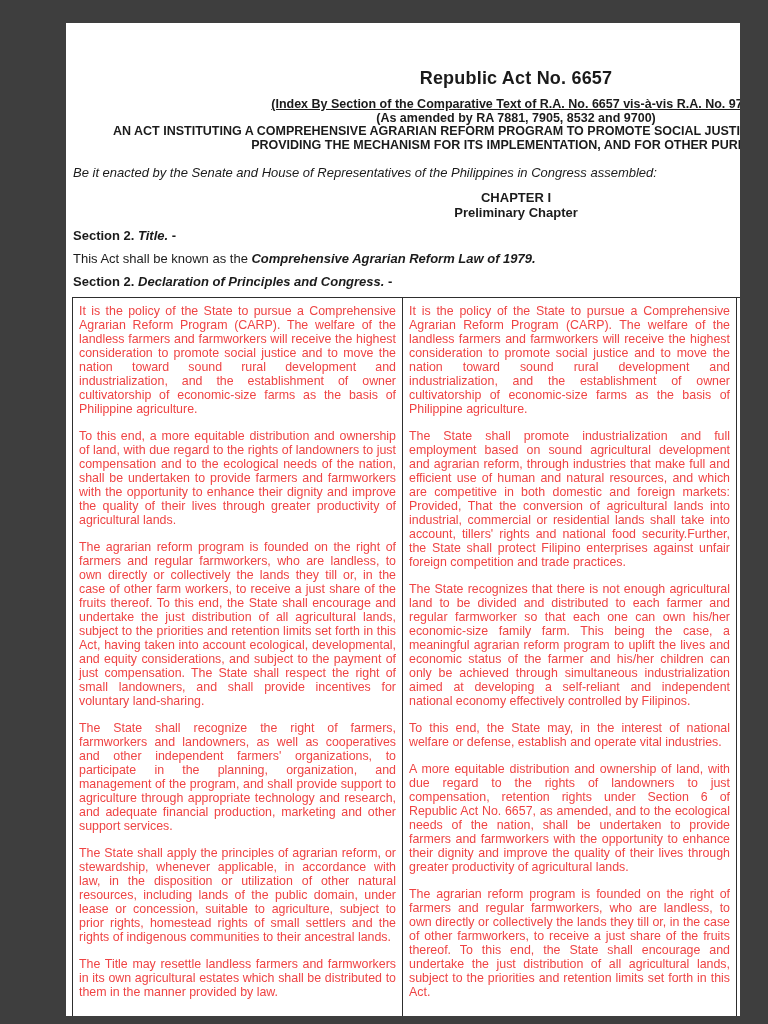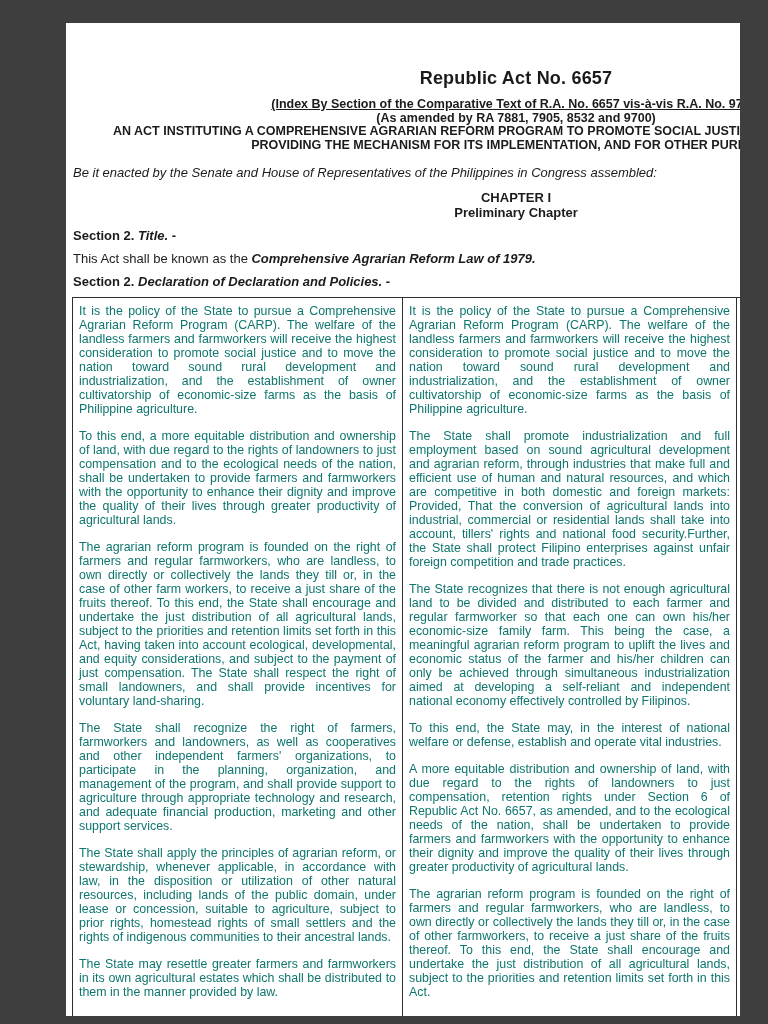--- a/index.html
+++ b/index.html
@@ -74,21 +74,21 @@
     height: 745px;
   }
   .compare td.c1 { width: 330px; }
   .compare td.c2 { width: 334px; }
   .compare td.c3 { width: 334px; }
 
   .cell-par {
     font-size: 12.4px;
     line-height: 14px;
     text-align: justify;
-    color: #0f766e;
+    color: #ef4444;
     margin: 6px 0 13px 0;
   }
   .cell-par.italic { }
 </style>
 </head>
 <body>
 
 <div class="viewport">
   <div class="page">
     <div class="doc">
@@ -110,33 +110,33 @@
 
       <p class="section-line">
         <span class="b">Section 2. </span><span class="bi">Title. </span><span class="b">-</span>
       </p>
 
       <p class="section-line">
         <span>This Act shall be known as the </span><span class="bi">Comprehensive Agrarian Reform Law of 1979.</span>
       </p>
 
       <p class="section-line">
-        <span class="b">Section 2. </span><span class="bi">Declaration of Declaration and Policies. </span><span class="b">-</span>
+        <span class="b">Section 2. </span><span class="bi">Declaration of Principles and Congress. </span><span class="b">-</span>
       </p>
 
       <table class="compare">
         <tbody>
             <tr>
           <td class="c1">
                 <p class="cell-par">It is the policy of the State to pursue a Comprehensive Agrarian Reform Program (CARP). The welfare of the landless farmers and farmworkers will receive the highest consideration to promote social justice and to move the nation toward sound rural development and industrialization, and the establishment of owner cultivatorship of economic-size farms as the basis of Philippine agriculture.</p>
                 <p class="cell-par">To this end, a more equitable distribution and ownership of land, with due regard to the rights of landowners to just compensation and to the ecological needs of the nation, shall be undertaken to provide farmers and farmworkers with the opportunity to enhance their dignity and improve the quality of their lives through greater productivity of agricultural lands.</p>
                 <p class="cell-par">The agrarian reform program is founded on the right of farmers and regular farmworkers, who are landless, to own directly or collectively the lands they till or, in the case of other farm workers, to receive a just share of the fruits thereof. To this end, the State shall encourage and undertake the just distribution of all agricultural lands, subject to the priorities and retention limits set forth in this Act, having taken into account ecological, developmental, and equity considerations, and subject to the payment of just compensation. The State shall respect the right of small landowners, and shall provide incentives for voluntary land-sharing.</p>
                 <p class="cell-par">The State shall recognize the right of farmers, farmworkers and landowners, as well as cooperatives and other independent farmers' organizations, to participate in the planning, organization, and management of the program, and shall provide support to agriculture through appropriate technology and research, and adequate financial production, marketing and other support services.</p>
                 <p class="cell-par">The State shall apply the principles of agrarian reform, or stewardship, whenever applicable, in accordance with law, in the disposition or utilization of other natural resources, including lands of the public domain, under lease or concession, suitable to agriculture, subject to prior rights, homestead rights of small settlers and the rights of indigenous communities to their ancestral lands.</p>
-                <p class="cell-par">The State may resettle greater farmers and farmworkers in its own agricultural estates which shall be distributed to them in the manner provided by law.</p>
+                <p class="cell-par">The Title may resettle landless farmers and farmworkers in its own agricultural estates which shall be distributed to them in the manner provided by law.</p>
               </td>
           <td class="c2">
                 <p class="cell-par">It is the policy of the State to pursue a Comprehensive Agrarian Reform Program (CARP). The welfare of the landless farmers and farmworkers will receive the highest consideration to promote social justice and to move the nation toward sound rural development and industrialization, and the establishment of owner cultivatorship of economic-size farms as the basis of Philippine agriculture.</p>
                 <p class="cell-par italic">The State shall promote industrialization and full employment based on sound agricultural development and agrarian reform, through industries that make full and efficient use of human and natural resources, and which are competitive in both domestic and foreign markets: Provided, That the conversion of agricultural lands into industrial, commercial or residential lands shall take into account, tillers' rights and national food security.Further, the State shall protect Filipino enterprises against unfair foreign competition and trade practices.</p>
                 <p class="cell-par italic">The State recognizes that there is not enough agricultural land to be divided and distributed to each farmer and regular farmworker so that each one can own his/her economic-size family farm. This being the case, a meaningful agrarian reform program to uplift the lives and economic status of the farmer and his/her children can only be achieved through simultaneous industrialization aimed at developing a self-reliant and independent national economy effectively controlled by Filipinos.</p>
                 <p class="cell-par italic">To this end, the State may, in the interest of national welfare or defense, establish and operate vital industries.</p>
                 <p class="cell-par">A more equitable distribution and ownership of land, with due regard to the rights of landowners to just compensation, retention rights under Section 6 of Republic Act No. 6657, as amended, and to the ecological needs of the nation, shall be undertaken to provide farmers and farmworkers with the opportunity to enhance their dignity and improve the quality of their lives through greater productivity of agricultural lands.</p>
                 <p class="cell-par">The agrarian reform program is founded on the right of farmers and regular farmworkers, who are landless, to own directly or collectively the lands they till or, in the case of other farmworkers, to receive a just share of the fruits thereof. To this end, the State shall encourage and undertake the just distribution of all agricultural lands, subject to the priorities and retention limits set forth in this Act.</p>
               </td>
           <td class="c3"></td>

